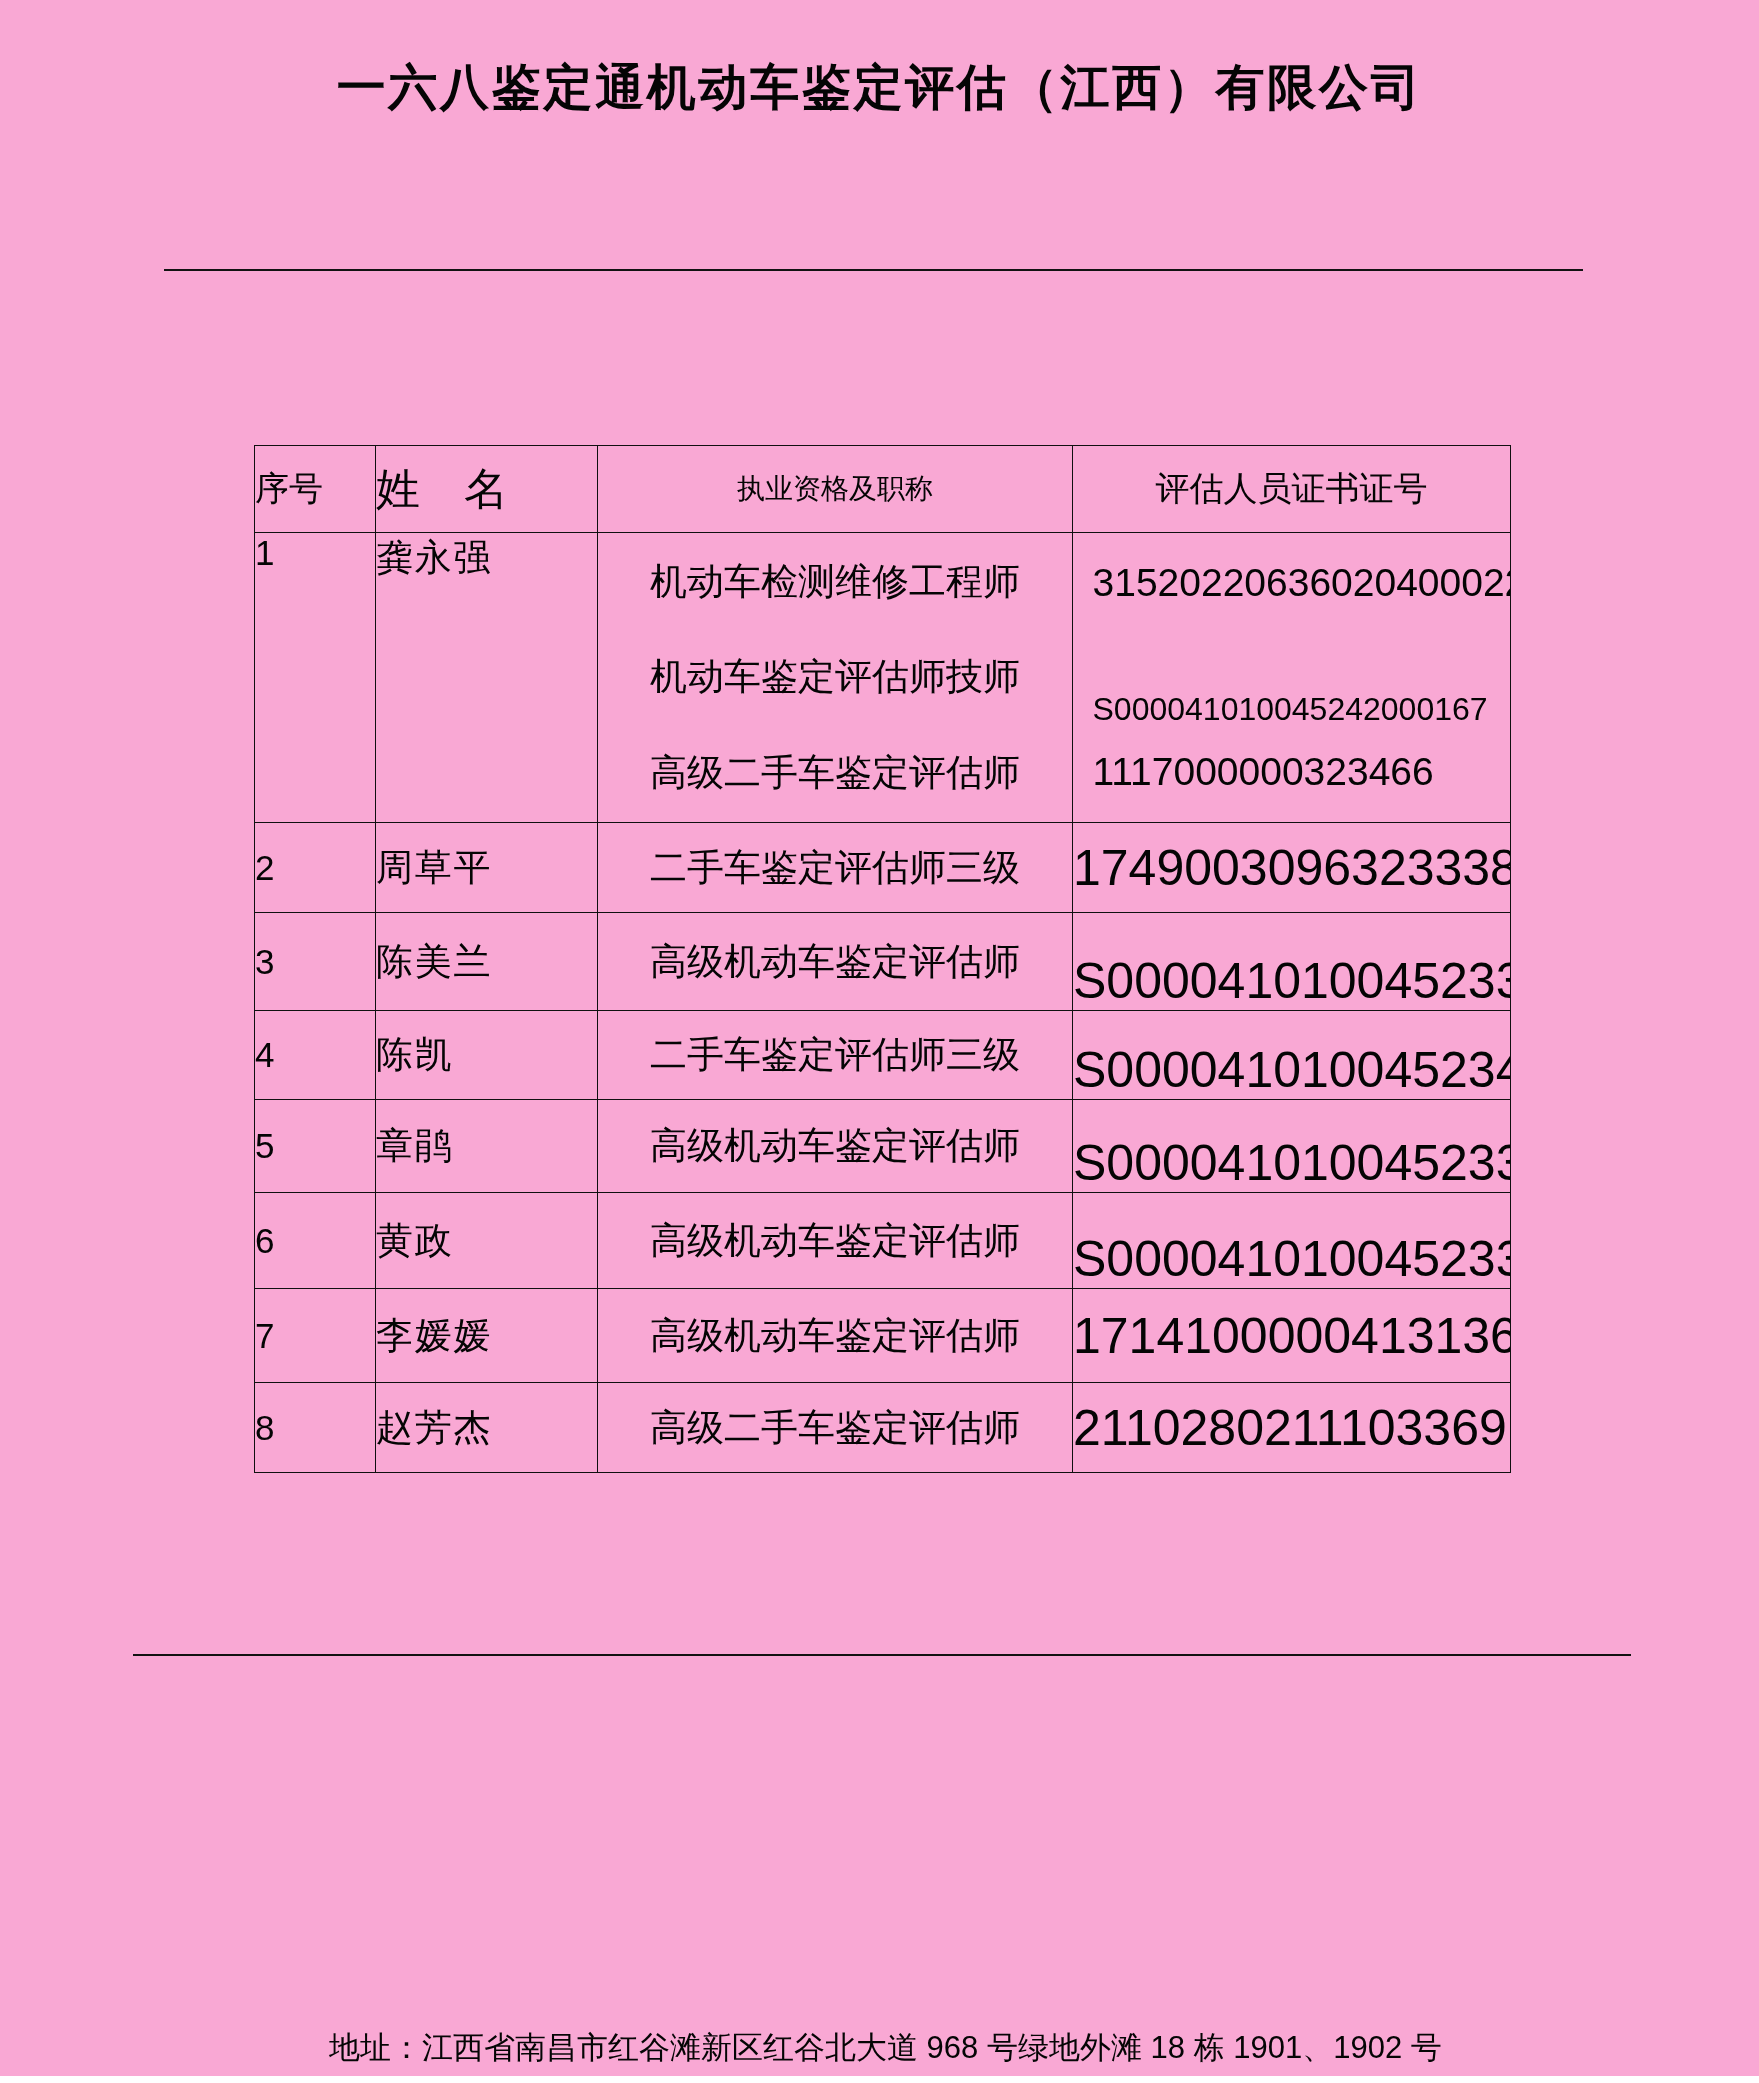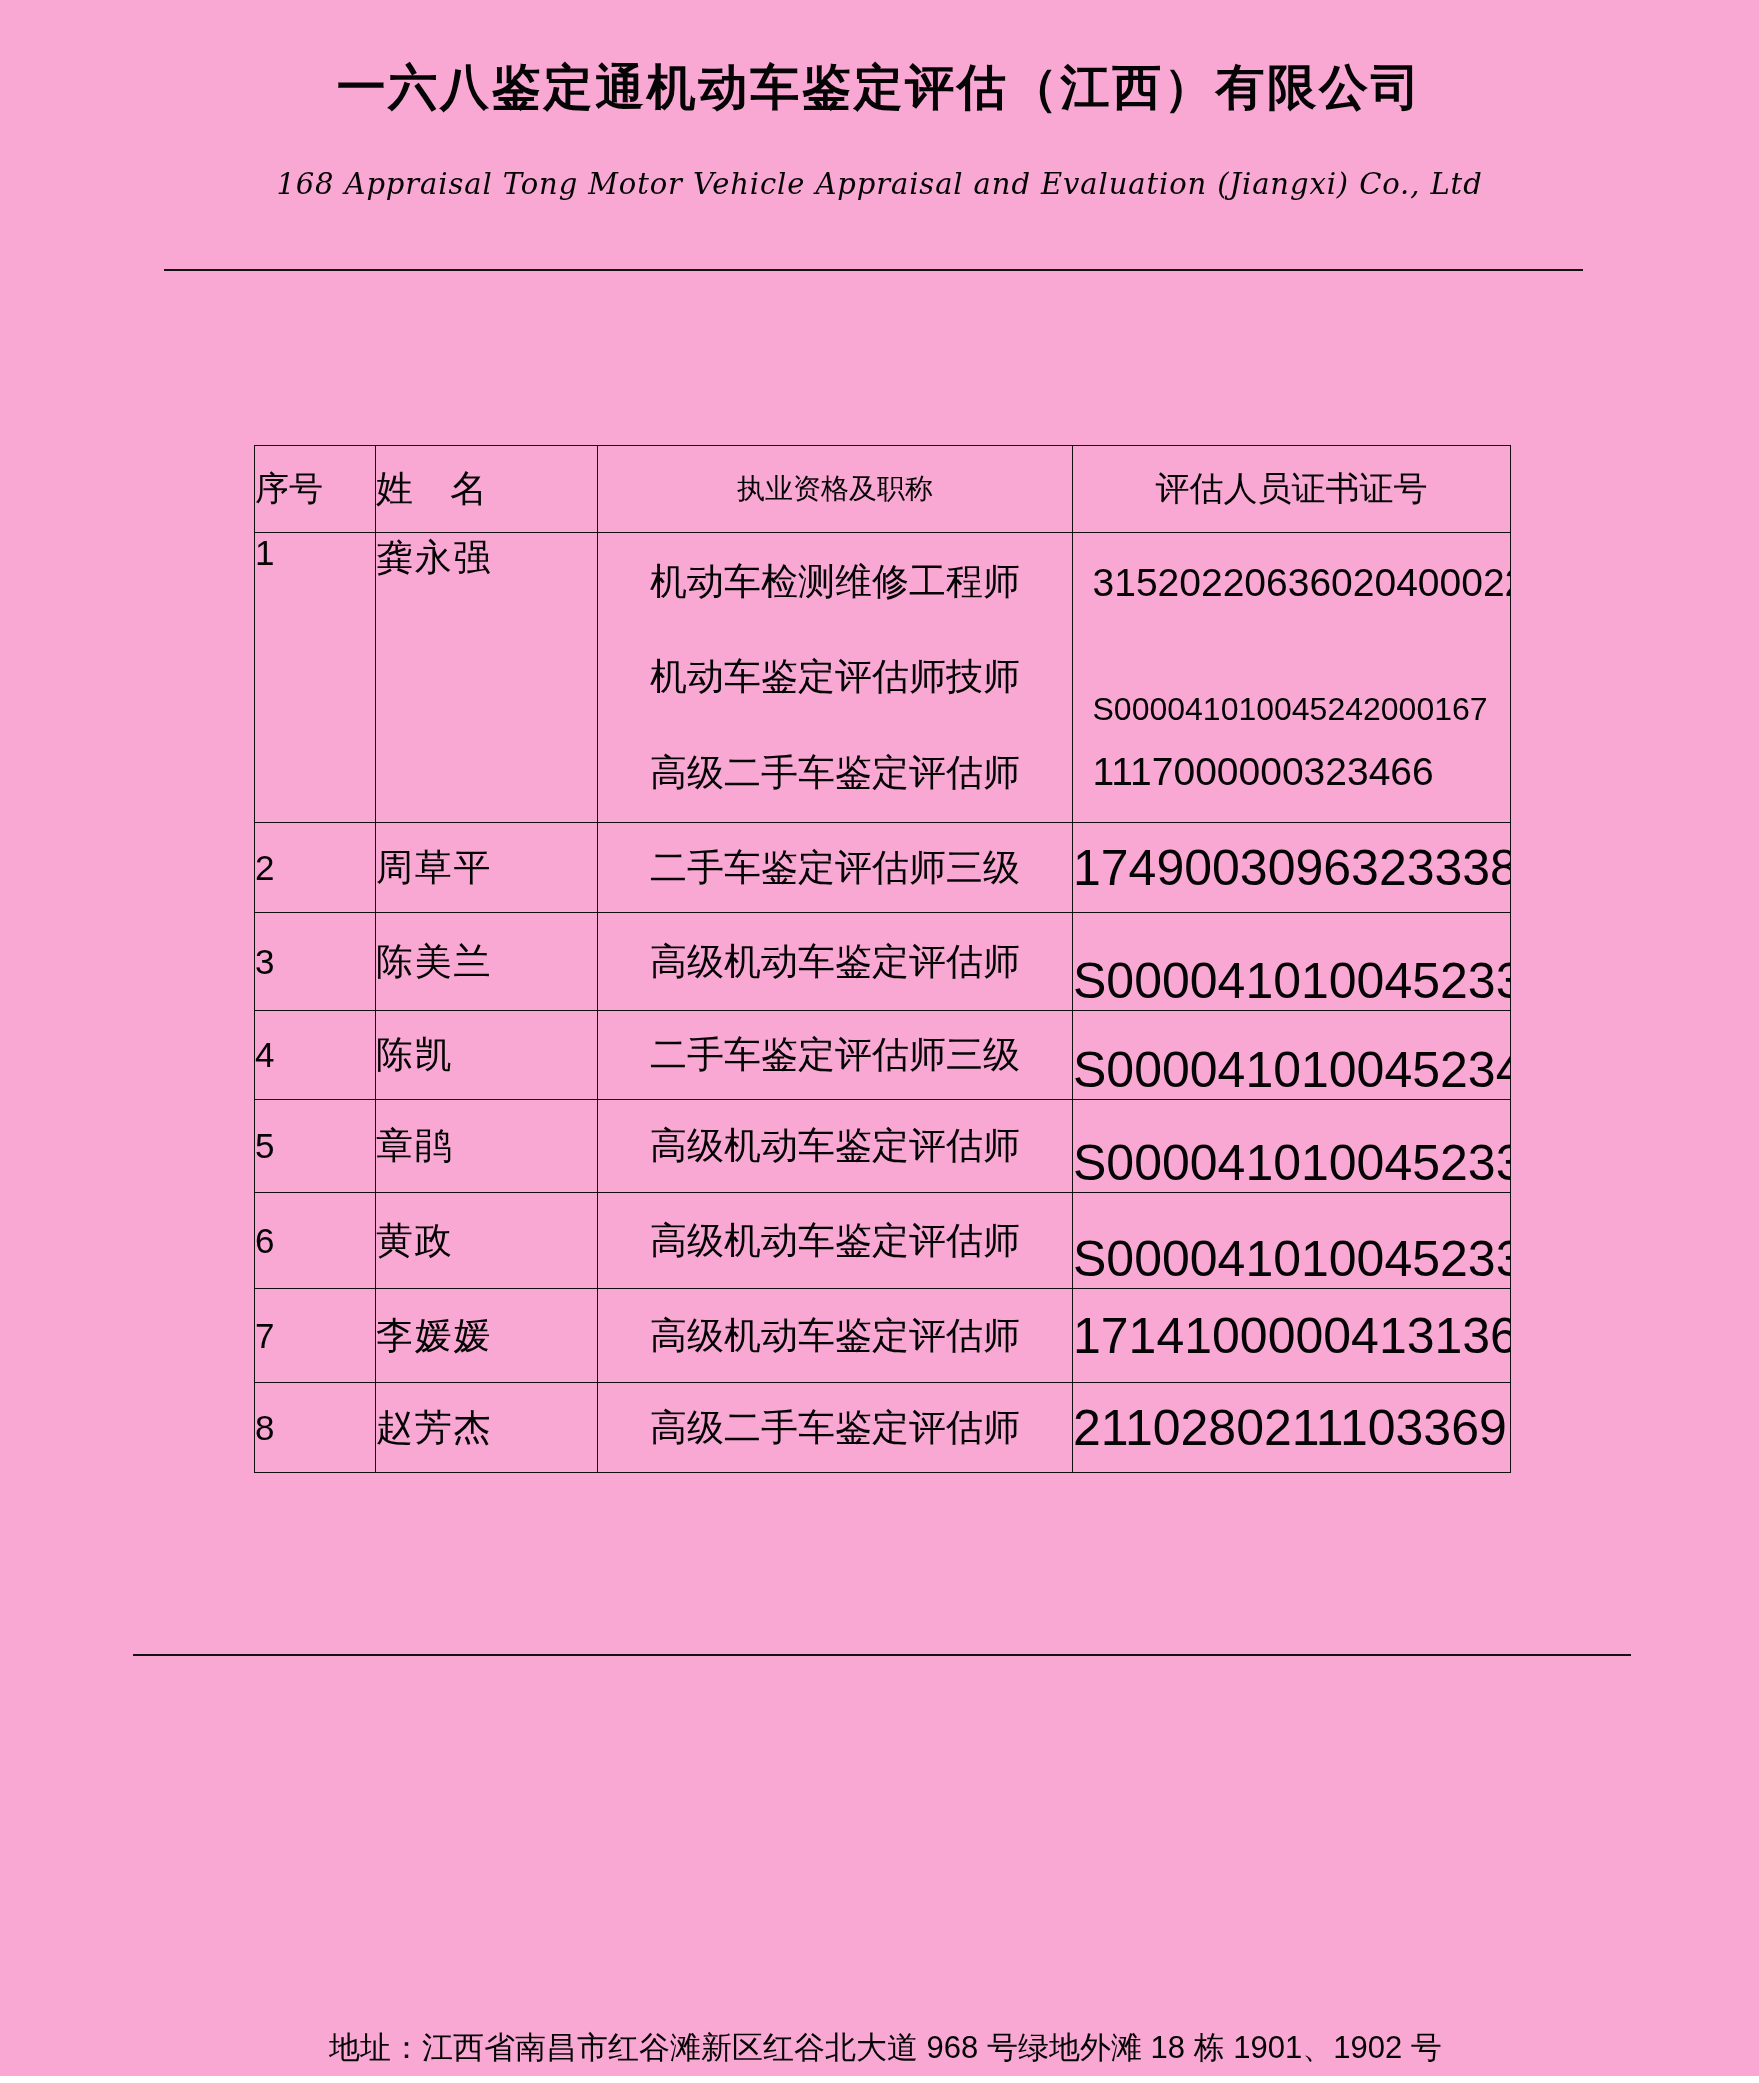--- a/index.html
+++ b/index.html
@@ -65,21 +65,21 @@
     border: 1.8px solid #101010;
     padding: 0;
     overflow: hidden;
   }
   .c0 { width: 121px; }
   .c1 { width: 222px; }
   .c2 { width: 475px; }
   .c3 { width: 438px; }
 
   td.h-no   { font-size: 34px; padding-left: 17.7px; vertical-align: middle; white-space: pre; }
-  td.h-name { font-size: 37px; padding-left: 14px; vertical-align: middle; white-space: pre; }
+  td.h-name { font-size: 44px; padding-left: 14px; vertical-align: middle; white-space: pre; }
   td.h-qual { font-size: 28px; text-align: center; vertical-align: middle; white-space: pre; }
   td.h-cert { font-size: 34px; text-align: center; vertical-align: middle; white-space: pre; }
 
   td.b-no   { font-size: 35px; padding-left: 16px; vertical-align: middle; }
   td.b-name { font-size: 37px; padding-left: 22px; vertical-align: middle; letter-spacing: 1.8px; white-space: pre; }
   td.b-qual { font-size: 37px; text-align: center; vertical-align: middle; white-space: pre; }
   td.b-cert { font-size: 50px; padding-left: 19.5px; vertical-align: middle; }
 
   td.v-top    { vertical-align: top; padding-top: 26.6px; }
   td.v-bottom { vertical-align: bottom; padding-bottom: 7px; }
@@ -106,21 +106,20 @@
     white-space: pre;
   }
   .footer .line { display: block; }
 </style>
 </head>
 <body>
 
 <div class="page">
 
   <div class="company-zh">一六八鉴定通机动车鉴定评估（江西）有限公司</div>
-  <div class="company-en">168 Appraisal Tong Motor Vehicle Appraisal and Evaluation (Jiangxi) Co., Ltd</div>
   <div class="rule rule-top"></div>
 
 
   <div class="tbl-wrap">
     <table class="personnel">
       <colgroup>
         <col class="c0">
           <col class="c1">
           <col class="c2">
           <col class="c3">

